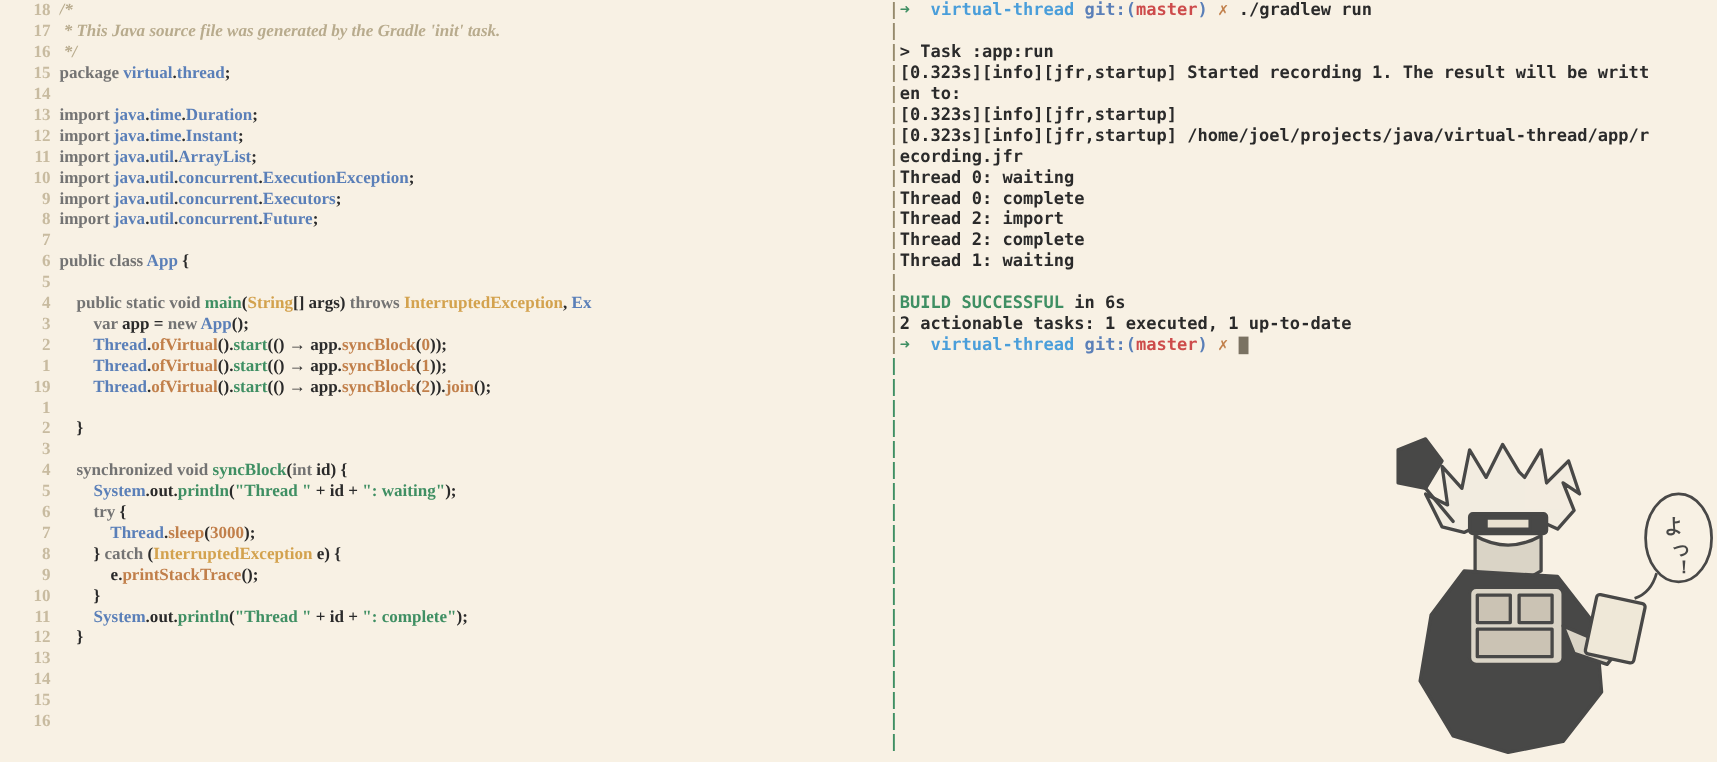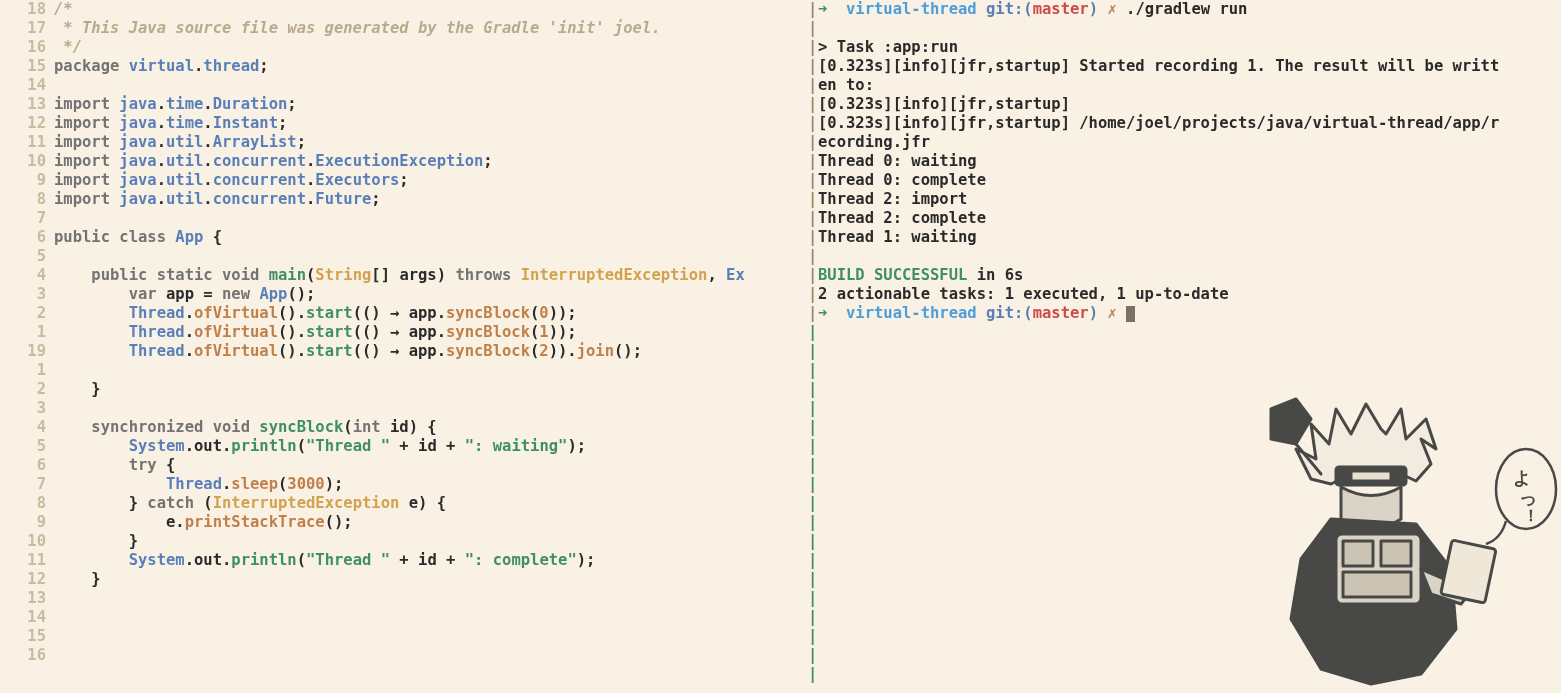--- a/index.html
+++ b/index.html
@@ -13,20 +13,21 @@
     height: 693px;
     overflow: hidden;
     display: flex;
     font-weight: bold;
   }
   .left-pane {
     width: 808px;
     display: flex;
     flex-direction: row;
     position: relative;
+    font-family: Liberation Serif, serif;
   }
   .right-pane {
     flex: 1;
     position: relative;
   }
   .code-area { flex: 1; }
   .code-line { display: flex; white-space: pre; }
   .ln {
     width: 54px;
     text-align: right;
@@ -89,21 +90,21 @@
     opacity: 0.92;
   }
   .kakashi svg { width:100%; height:100%; }
 </style>
 </head>
 <body>
 
 <div class="left-pane">
   <div class="code-area" id="code-area">
       <div class="code-line"><span class="ln">18</span><span class="code"><span class="c-comment">/*</span></span></div>
-      <div class="code-line"><span class="ln">17</span><span class="code"><span class="c-comment"> * This Java source file was generated by the Gradle 'init' joel.</span></span></div>
+      <div class="code-line"><span class="ln">17</span><span class="code"><span class="c-comment"> * This Java source file was generated by the Gradle 'init' task.</span></span></div>
       <div class="code-line"><span class="ln">16</span><span class="code"><span class="c-comment"> */</span></span></div>
       <div class="code-line"><span class="ln">15</span><span class="code"><span class="c-kw">package</span><span> </span><span class="c-pkg-b">virtual</span><span class="c-op">.</span><span class="c-pkg-b">thread</span><span class="c-op">;</span></span></div>
       <div class="code-line"><span class="ln">14</span><span class="code"></span></div>
       <div class="code-line"><span class="ln">13</span><span class="code"><span class="c-kw">import</span><span> </span><span class="c-pkg-b">java</span><span class="c-op">.</span><span class="c-pkg-b">time</span><span class="c-op">.</span><span class="c-class">Duration</span><span class="c-op">;</span></span></div>
       <div class="code-line"><span class="ln">12</span><span class="code"><span class="c-kw">import</span><span> </span><span class="c-pkg-b">java</span><span class="c-op">.</span><span class="c-pkg-b">time</span><span class="c-op">.</span><span class="c-class">Instant</span><span class="c-op">;</span></span></div>
       <div class="code-line"><span class="ln">11</span><span class="code"><span class="c-kw">import</span><span> </span><span class="c-pkg-b">java</span><span class="c-op">.</span><span class="c-pkg-b">util</span><span class="c-op">.</span><span class="c-class">ArrayList</span><span class="c-op">;</span></span></div>
       <div class="code-line"><span class="ln">10</span><span class="code"><span class="c-kw">import</span><span> </span><span class="c-pkg-b">java</span><span class="c-op">.</span><span class="c-pkg-b">util</span><span class="c-op">.</span><span class="c-pkg-b">concurrent</span><span class="c-op">.</span><span class="c-class">ExecutionException</span><span class="c-op">;</span></span></div>
       <div class="code-line"><span class="ln">9</span><span class="code"><span class="c-kw">import</span><span> </span><span class="c-pkg-b">java</span><span class="c-op">.</span><span class="c-pkg-b">util</span><span class="c-op">.</span><span class="c-pkg-b">concurrent</span><span class="c-op">.</span><span class="c-class">Executors</span><span class="c-op">;</span></span></div>
       <div class="code-line"><span class="ln">8</span><span class="code"><span class="c-kw">import</span><span> </span><span class="c-pkg-b">java</span><span class="c-op">.</span><span class="c-pkg-b">util</span><span class="c-op">.</span><span class="c-pkg-b">concurrent</span><span class="c-op">.</span><span class="c-class">Future</span><span class="c-op">;</span></span></div>
       <div class="code-line"><span class="ln">7</span><span class="code"></span></div>

